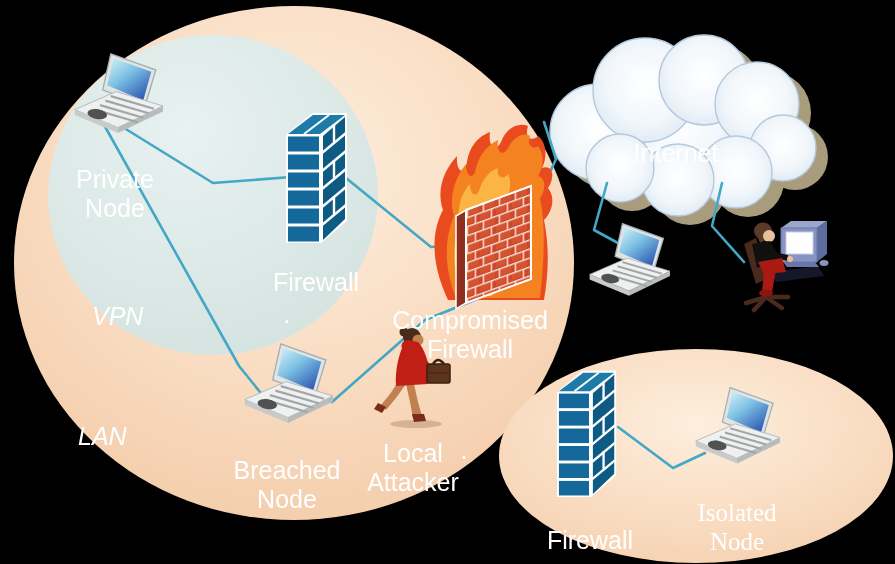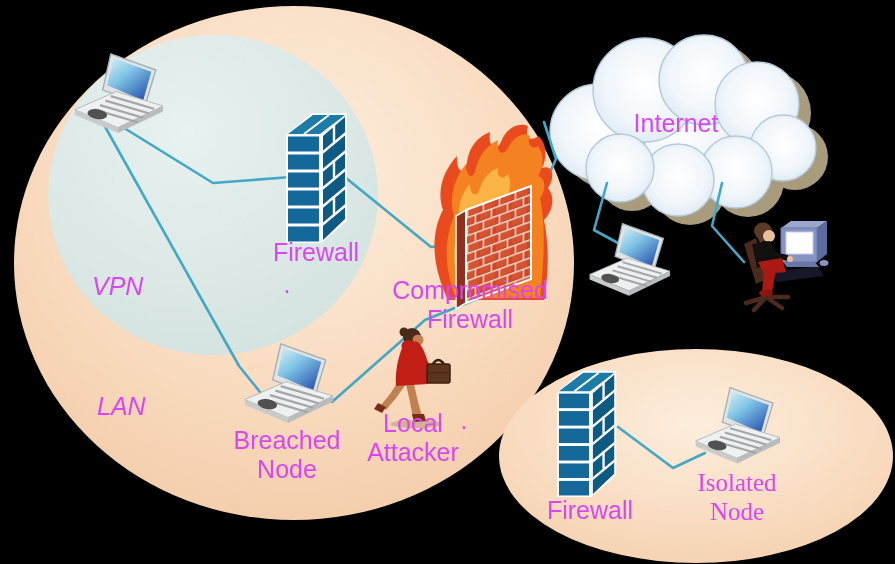--- a/index.html
+++ b/index.html
@@ -1,29 +1,29 @@
 <!DOCTYPE html>
 <html><head>
 <meta charset="utf-8">
 <style>
   html,body{margin:0;padding:0;background:#000;}
   #stage{position:relative;width:895px;height:564px;background:#000;overflow:hidden;
          font-family:"Liberation Sans",sans-serif;}
   #gfx{position:absolute;left:0;top:0;}
-  .lbl{position:absolute;color:#d946ef;font-size:25px;line-height:29px;text-align:center;}
+  .lbl{position:absolute;color:#ffffff;font-size:25px;line-height:29px;text-align:center;margin-top:30px;}
   .lbl-italic{font-style:italic;text-align:center;}
   .lbl-private{left:55px;top:135px;width:120px;}
   .lbl-vpnfw{left:246px;top:238px;width:140px;}
   .lbl-comp{left:370px;top:276px;width:200px;}
   .lbl-breached{left:217px;top:426px;width:140px;text-align:center;}
   .lbl-local{left:353px;top:409px;width:120px;}
   .lbl-isofw{left:520px;top:496px;width:140px;}
   .lbl-isonode{left:672px;top:468px;width:130px;font-family:Liberation Serif, serif;}
   .lbl-vpn{left:92px;top:272px;}
-  .lbl-lan{left:97px;top:392px;}
+  .lbl-lan{left:78px;top:392px;}
   .lbl-internet{left:606px;top:109px;width:140px;}
   .lbl-dot1{left:281px;top:270px;width:12px;}
   .lbl-dot2{left:458px;top:406px;width:12px;}
 </style>
 </head>
 <body>
 
 <div id="stage">
 
 <svg id="gfx" width="895" height="564" viewBox="0 0 895 564">
@@ -207,20 +207,21 @@
     <polygon points="752,244 770,241 781,260 757,268" fill="#12100e"></polygon>
     <polygon points="765,250 788,255 789,261 766,257" fill="#12100e"></polygon>
     <circle cx="790" cy="259" r="3" fill="#e9c09c"></circle>
     <circle cx="780" cy="262" r="3" fill="#e9c09c"></circle>
     <polygon points="758,262 782,258 786,272 764,274" fill="#aa1a12"></polygon>
     <polygon points="764,272 776,270 772,292 762,292" fill="#aa1a12"></polygon>
     <ellipse cx="766" cy="293" rx="7" ry="3.5" fill="#8c1510"></ellipse>
   </g>
 </svg>
 
+<div class="lbl lbl-private">Private Node</div>
 <div class="lbl lbl-vpnfw">Firewall</div>
 <div class="lbl lbl-comp">Compromised Firewall</div>
 <div class="lbl lbl-breached">Breached Node</div>
 <div class="lbl lbl-local">Local Attacker</div>
 <div class="lbl lbl-isofw">Firewall</div>
 <div class="lbl lbl-isonode">Isolated Node</div>
 <div class="lbl lbl-italic lbl-vpn">VPN</div>
 <div class="lbl lbl-italic lbl-lan">LAN</div>
 <div class="lbl lbl-internet">Internet</div>
 <div class="lbl lbl-dot1">.</div>

